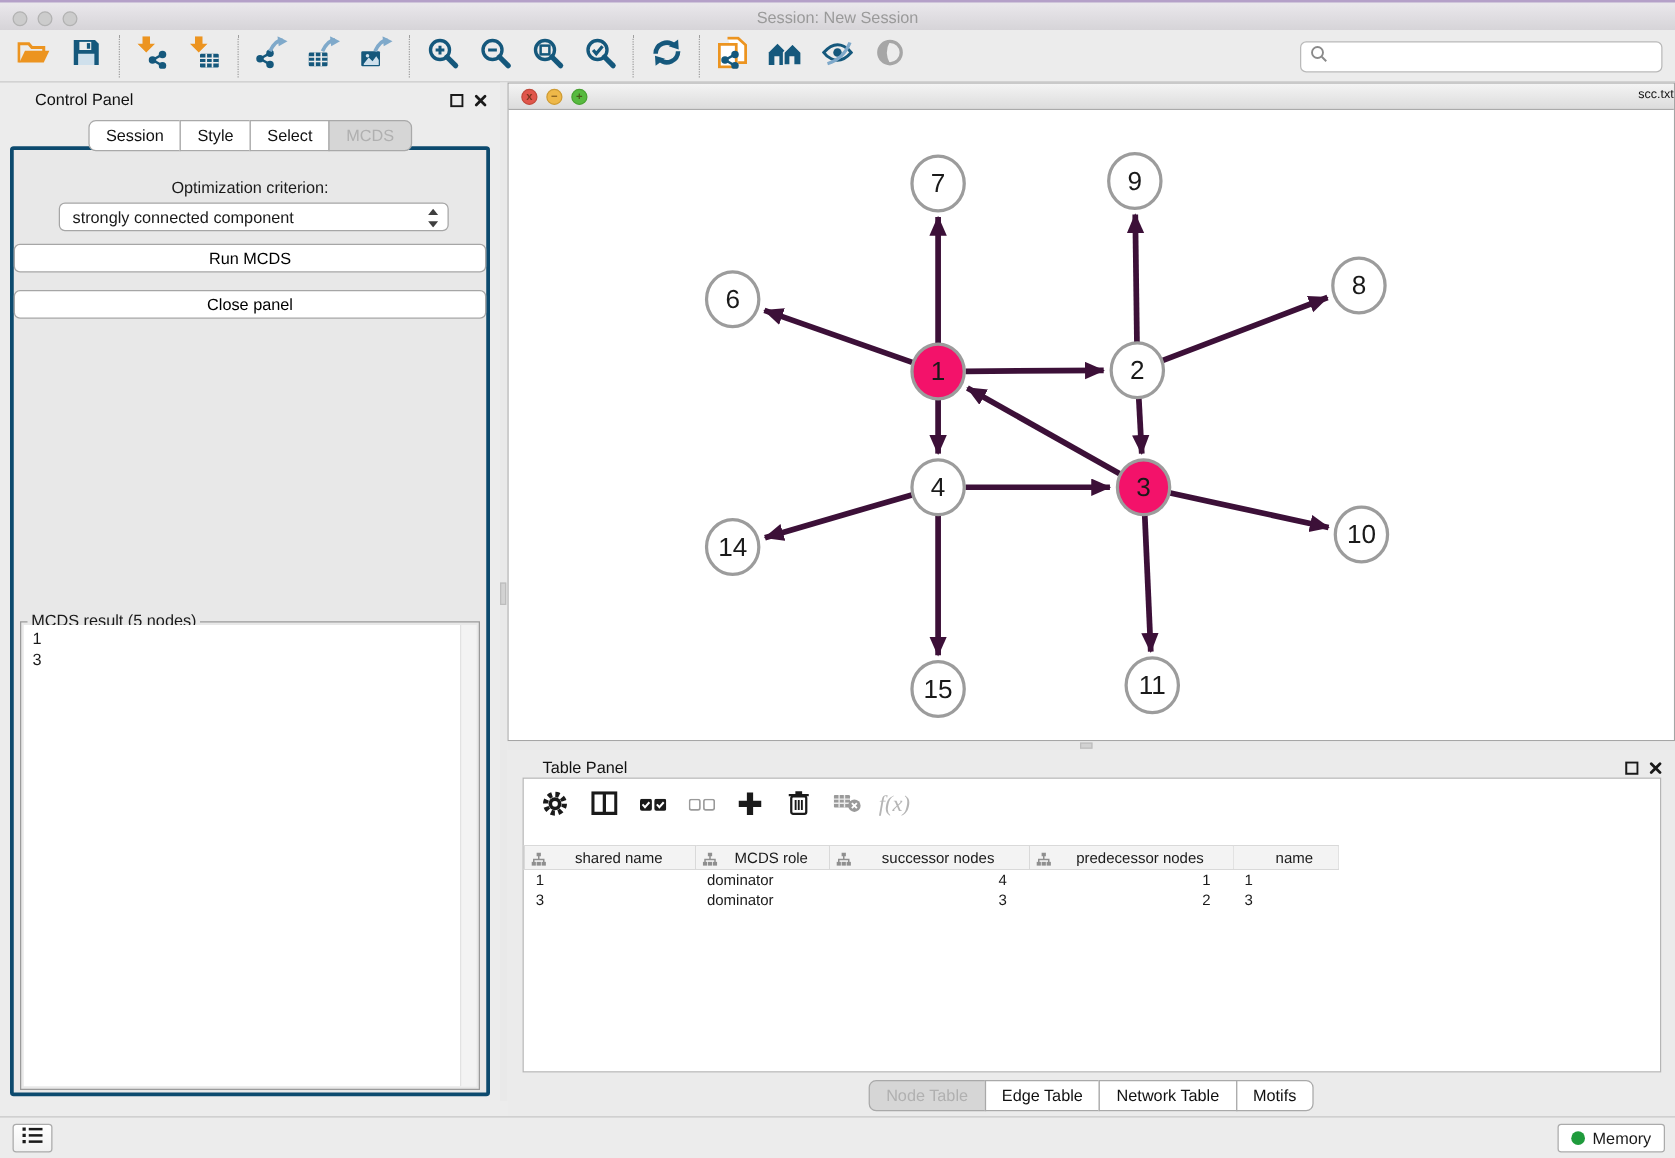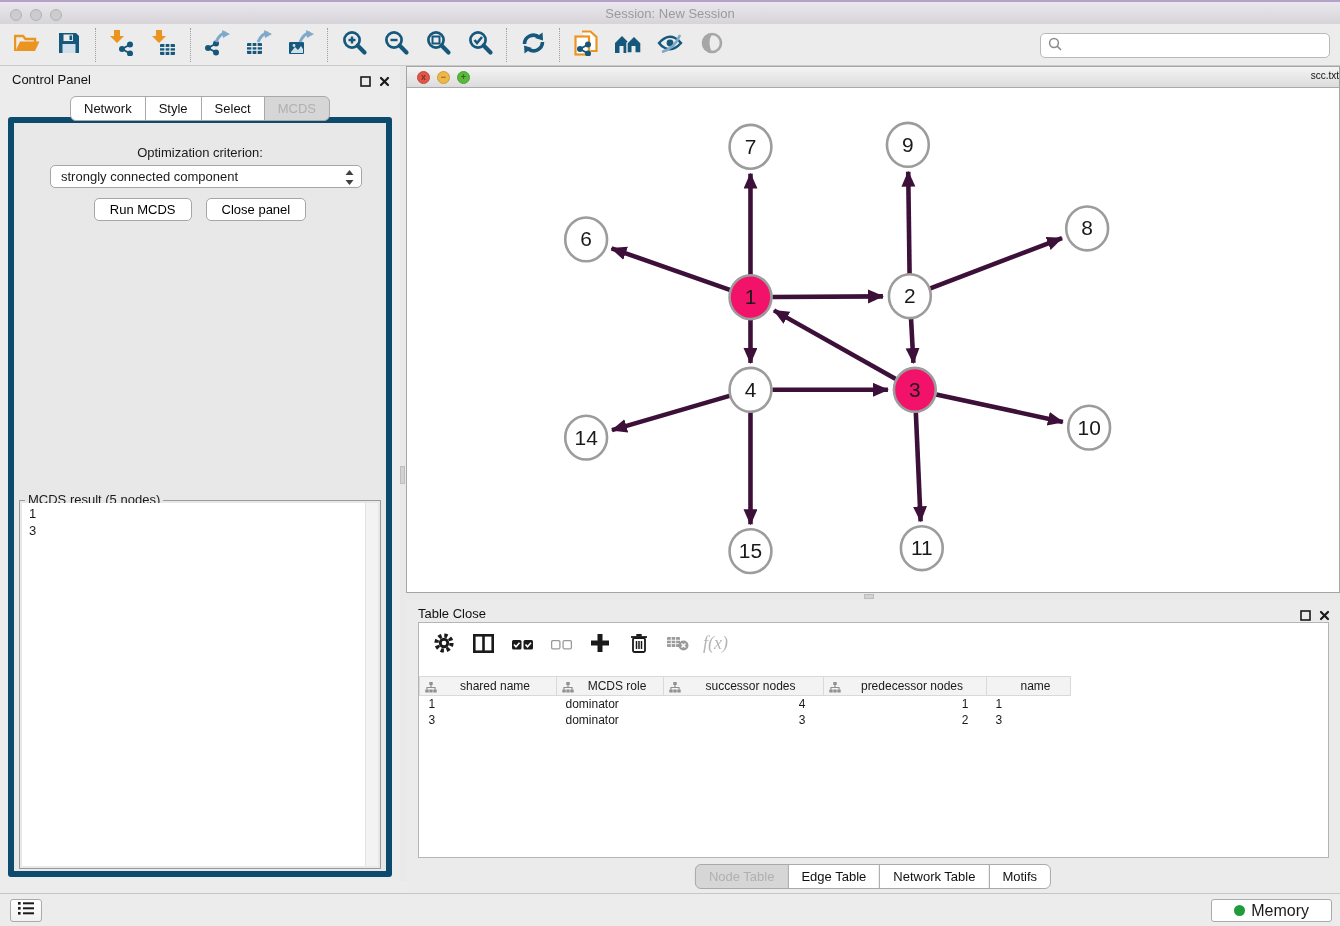--- a/index.html
+++ b/index.html
@@ -18,36 +18,36 @@
   
   .toolbar { position:absolute; left:0; top:24px; width:1340px; height:42px;
     background:#ececec; border-bottom:1px solid #c9c9c9; display:flex; align-items:center; padding-left:6px; }
   .tb-btn { width:42px; height:36px; display:flex; align-items:center; justify-content:center; }
   .tb-sep { width:0; height:34px; border-left:1px dotted #9f9f9f; margin:0 5px; }
   .searchbox { position:absolute; right:10px; top:9px; width:290px; height:25px; background:#fff;
     border:1px solid #b9b9b9; border-radius:5px; display:flex; align-items:center; padding-left:7px; }
   .searchbox input { border:none; outline:none; flex:1; font-size:13px; background:transparent; margin-left:5px; }
   
   .control-panel { position:absolute; left:0; top:66px; width:400px; height:815px; }
-  .panel-title { position:absolute; left:12px; top:6px; font-size:13px; color:#111; }
+  .panel-title { position:absolute; left:28px; top:6px; font-size:13px; color:#111; }
   .panel-icons { position:absolute; right:10px; top:7px; display:flex; gap:8px; align-items:center; }
   .cp-tabs { position:absolute; top:30px; left:50%; transform:translateX(-50%); display:flex; z-index:2; }
   .seg-tab { font-size:13px; padding:4px 13px; background:#fff; border:1px solid #a9a9a9;
     margin-left:-1px; color:#111; white-space:nowrap; }
   .seg-tab.first { border-radius:6px 0 0 6px; margin-left:0; }
   .seg-tab.last  { border-radius:0 6px 6px 0; }
   .seg-tab.selected { background:#d6d6d6; color:#b0b0b0; }
   .cp-content { position:absolute; left:8px; top:51px; width:384px; height:760px;
-    background:#e8e8e8; border:6px solid #0c4a6e; border-radius:3px; }
+    background:#e8e8e8; border:3px solid #0c4a6e; border-radius:3px; }
   .opt-label { position:absolute; top:22px; left:0; width:100%; text-align:center; font-size:13px; }
   .criterion { position:absolute; left:36px; top:42px; width:312px; height:23px; background:#fff;
     border:1px solid #a6a6a6; border-radius:5px; font-size:13px; display:flex; align-items:center;
     padding-left:10px; }
   .stepper { position:absolute; right:7px; top:4px; }
-  .btn-row { position:absolute; top:75px; left:0; width:100%; display:flex; justify-content:center; gap:14px; }
+  .btn-row { position:absolute; top:75px; left:0; width:100%; display:flex; justify-content:center; gap:14px;flex-direction:column; }
   .mac-btn { background:#fff; border:1px solid #a6a6a6; border-radius:5px; font-size:13px;
     padding:3px 15px; font-family:inherit; }
   .result-group { position:absolute; left:5px; top:377px; right:5px; bottom:2px; border:1px solid #9a9a9a; }
   .result-legend { position:absolute; top:-9px; left:5px; background:#e8e8e8; padding:0 3px; font-size:13px; }
   .result-area { position:absolute; left:2px; right:2px; top:2px; bottom:2px; background:#fff;
     font-size:13px; line-height:17px; padding:2px 0 0 7px; }
   .result-scroll { position:absolute; right:0; top:0; bottom:0; width:13px; background:#f3f3f3;
     border-left:1px solid #e2e2e2; }
   
   .v-splitter { position:absolute; left:400px; top:66px; width:6px; height:815px; background:#e9e9e9; }
@@ -81,21 +81,21 @@
   .data-table td.ar { text-align:right; padding-right:18px; }
   .tp-tabs { position:absolute; top:264px; left:50%; transform:translateX(-50%); display:flex; }
   
   .status-bar { position:absolute; left:0; top:893px; width:1340px; height:33px; background:#ececec;
     border-top:1px solid #c6c6c6; }
   .list-btn { position:absolute; left:10px; top:5px; width:32px; height:23px;
     background:linear-gradient(#ffffff,#f1f1f1); border:1px solid #ababab; border-radius:3px;
     display:flex; align-items:center; justify-content:center; }
   .memory-btn { position:absolute; right:8px; top:5px; height:23px; background:#fff;
     border:1px solid #ababab; border-radius:3px; display:flex; align-items:center; gap:6px;
-    padding:0 22px; font-size:16px; }
+    padding:0 10px; font-size:13px; }
   .memory-dot { width:11px; height:11px; border-radius:50%; }
 </style>
 </head>
 <body>
 
 <div class="titlebar">
   <span class="tl-dot" style="left:10px"></span>
   <span class="tl-dot" style="left:30px"></span>
   <span class="tl-dot" style="left:50px"></span>
   <div class="title-text">Session: New Session</div>
@@ -276,21 +276,21 @@
   <div class="panel-title">Control Panel</div>
   <div class="panel-icons">
     <span><svg width="11" height="11" viewBox="0 0 11 11">
           <rect x="1" y="1" width="9" height="9" fill="none" stroke="#1a1a1a" stroke-width="1.6"></rect>
         </svg></span>
     <span><svg width="11" height="11" viewBox="0 0 11 11">
           <path d="M2 2 L9 9 M9 2 L2 9" stroke="#1a1a1a" stroke-width="2.2" stroke-linecap="round"></path>
         </svg></span>
   </div>
   <div class="cp-tabs">
-      <span class="seg-tab first">Network</span>
+      <span class="seg-tab first">Session</span>
       <span class="seg-tab">Style</span>
       <span class="seg-tab">Select</span>
       <span class="seg-tab last selected">MCDS</span>
     </div>
   <div class="cp-content">
     <div class="opt-label">Optimization criterion:</div>
     <div class="criterion">
       <span>strongly connected component</span>
       <span class="stepper"><svg width="9" height="15" viewBox="0 0 9 15">
             <path d="M4.5 0 L8.5 5 H0.5 Z" fill="#3f3f3f"></path>
@@ -395,21 +395,21 @@
         </g>
       </svg>
   </div>
 </div>
 
 <div class="h-splitter">
   <div class="h-grip"></div>
 </div>
 
 <div class="table-panel">
-  <div class="panel-title">Table Close</div>
+  <div class="panel-title">Table Panel</div>
   <div class="panel-icons">
     <span><svg width="11" height="11" viewBox="0 0 11 11">
           <rect x="1" y="1" width="9" height="9" fill="none" stroke="#1a1a1a" stroke-width="1.6"></rect>
         </svg></span>
     <span><svg width="11" height="11" viewBox="0 0 11 11">
           <path d="M2 2 L9 9 M9 2 L2 9" stroke="#1a1a1a" stroke-width="2.2" stroke-linecap="round"></path>
         </svg></span>
   </div>
   <div class="tp-content">
     <div class="tp-toolbar">

